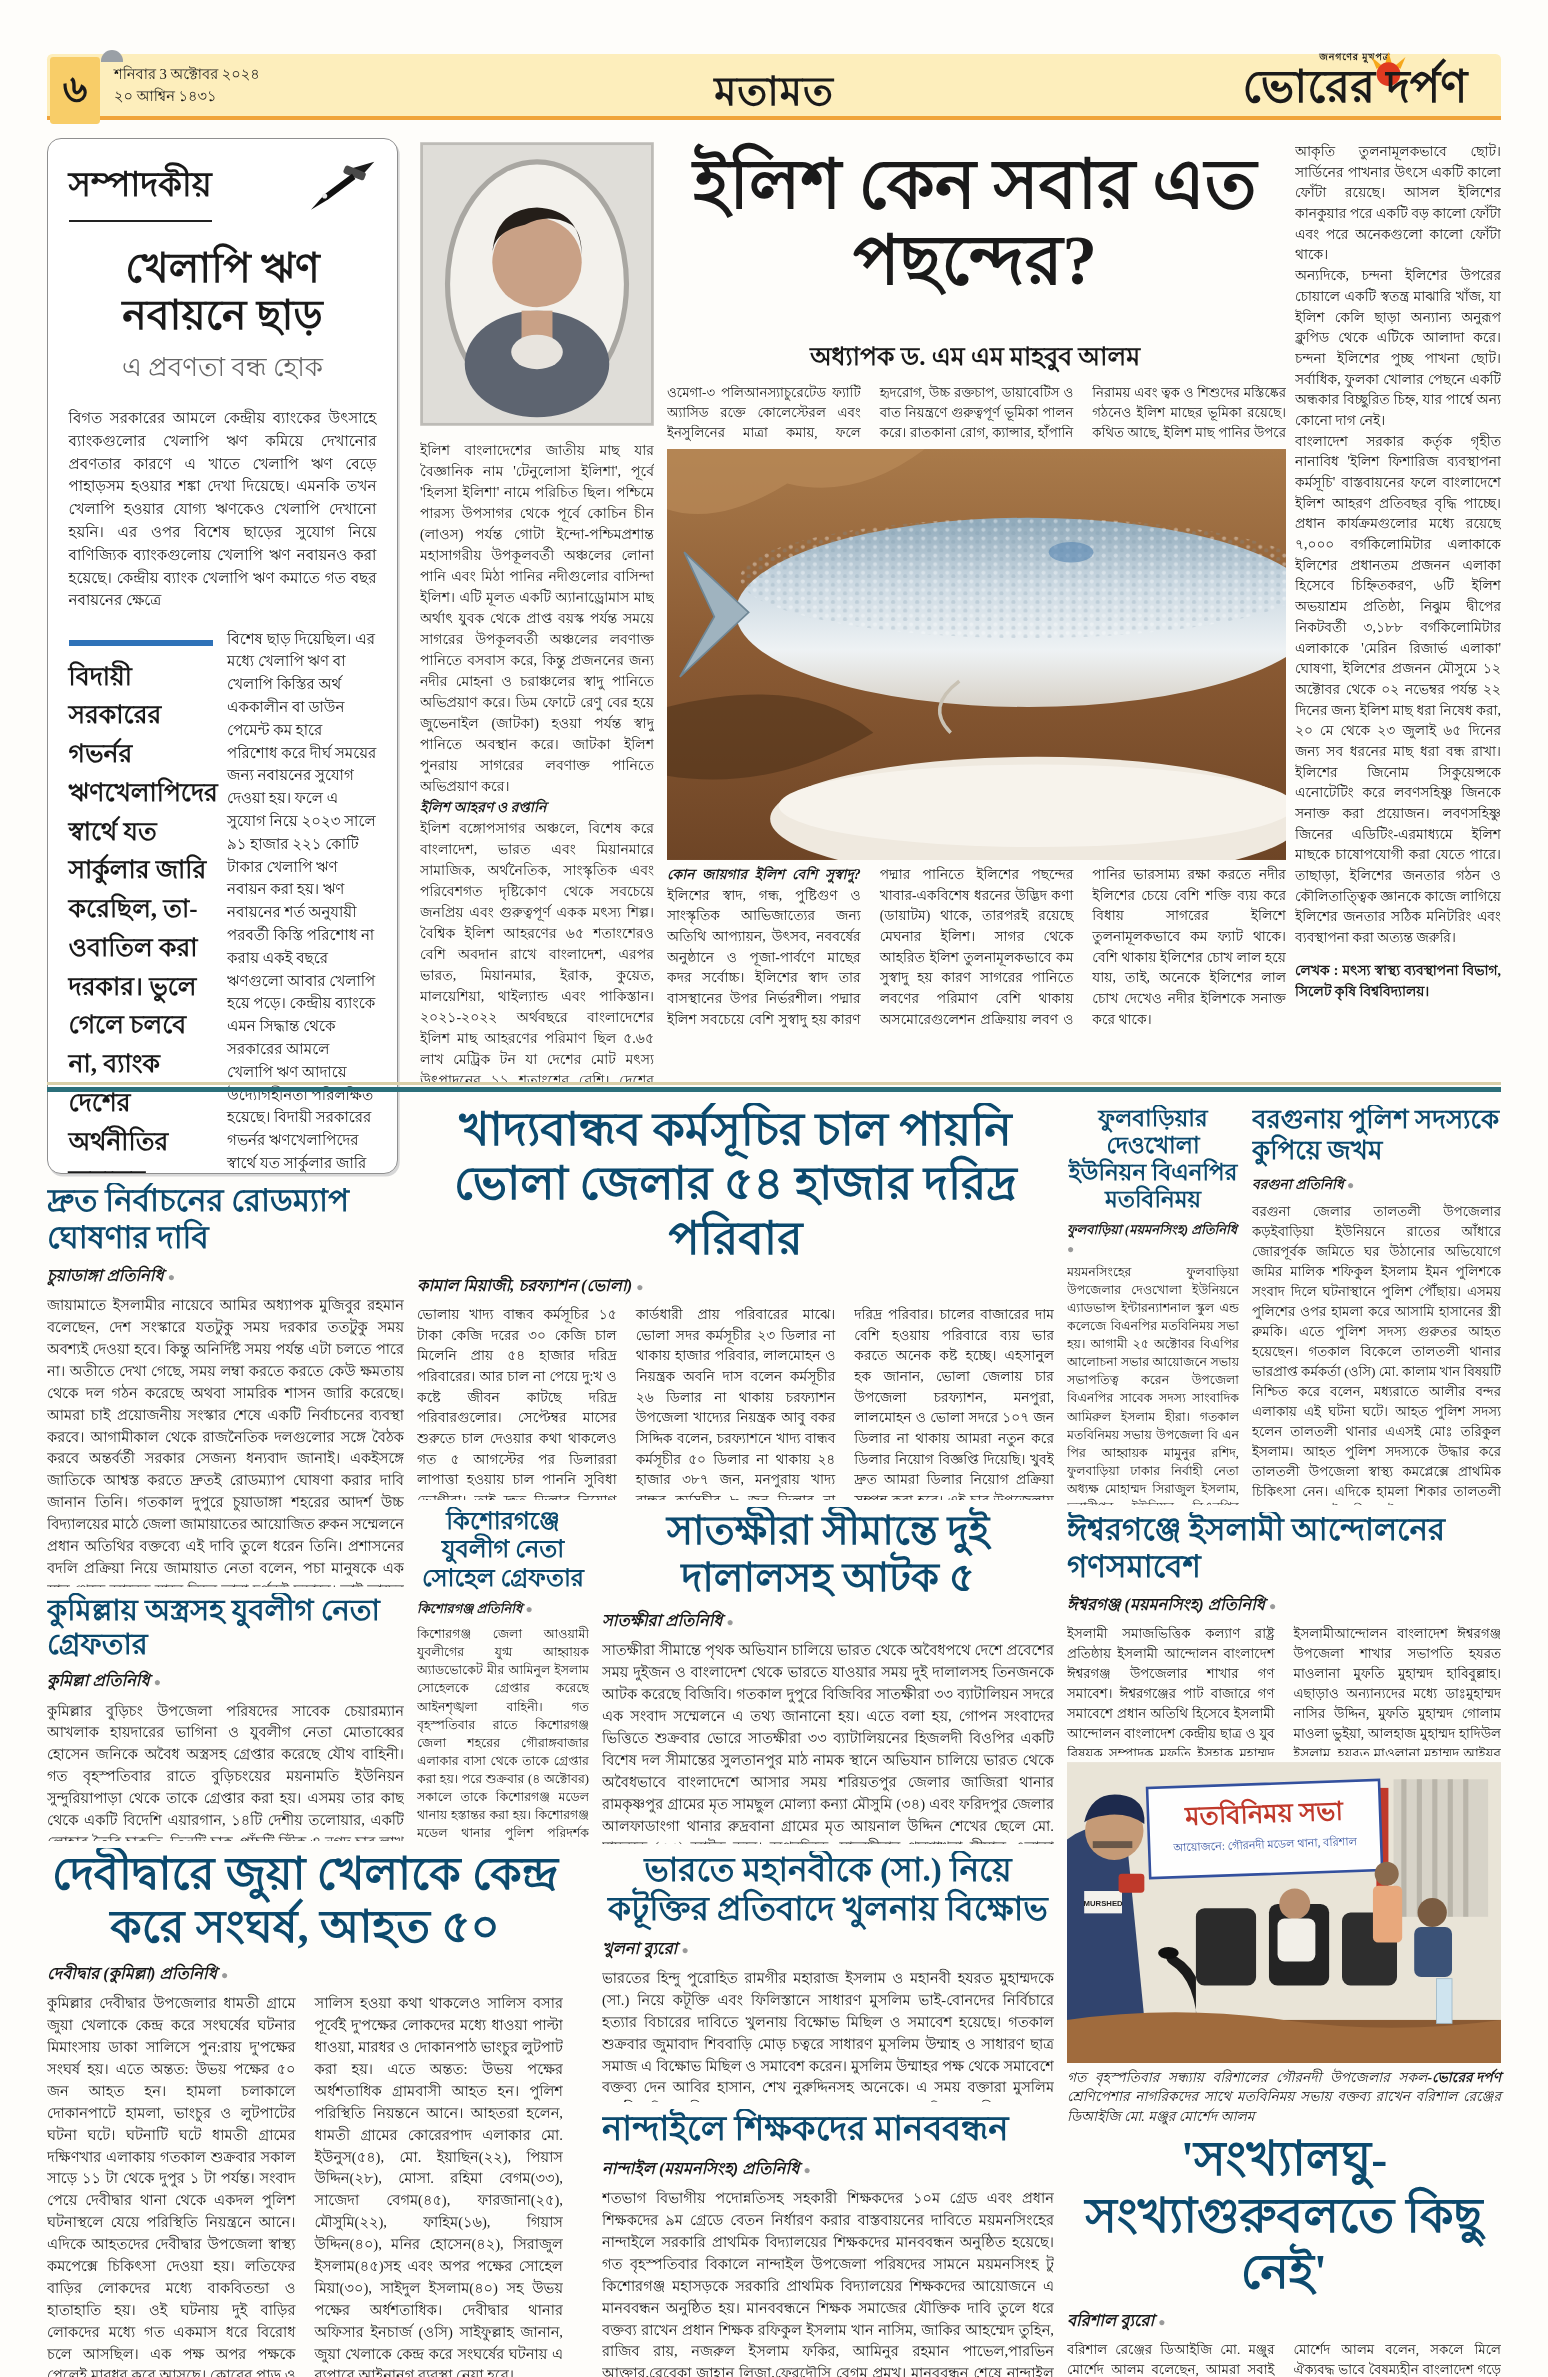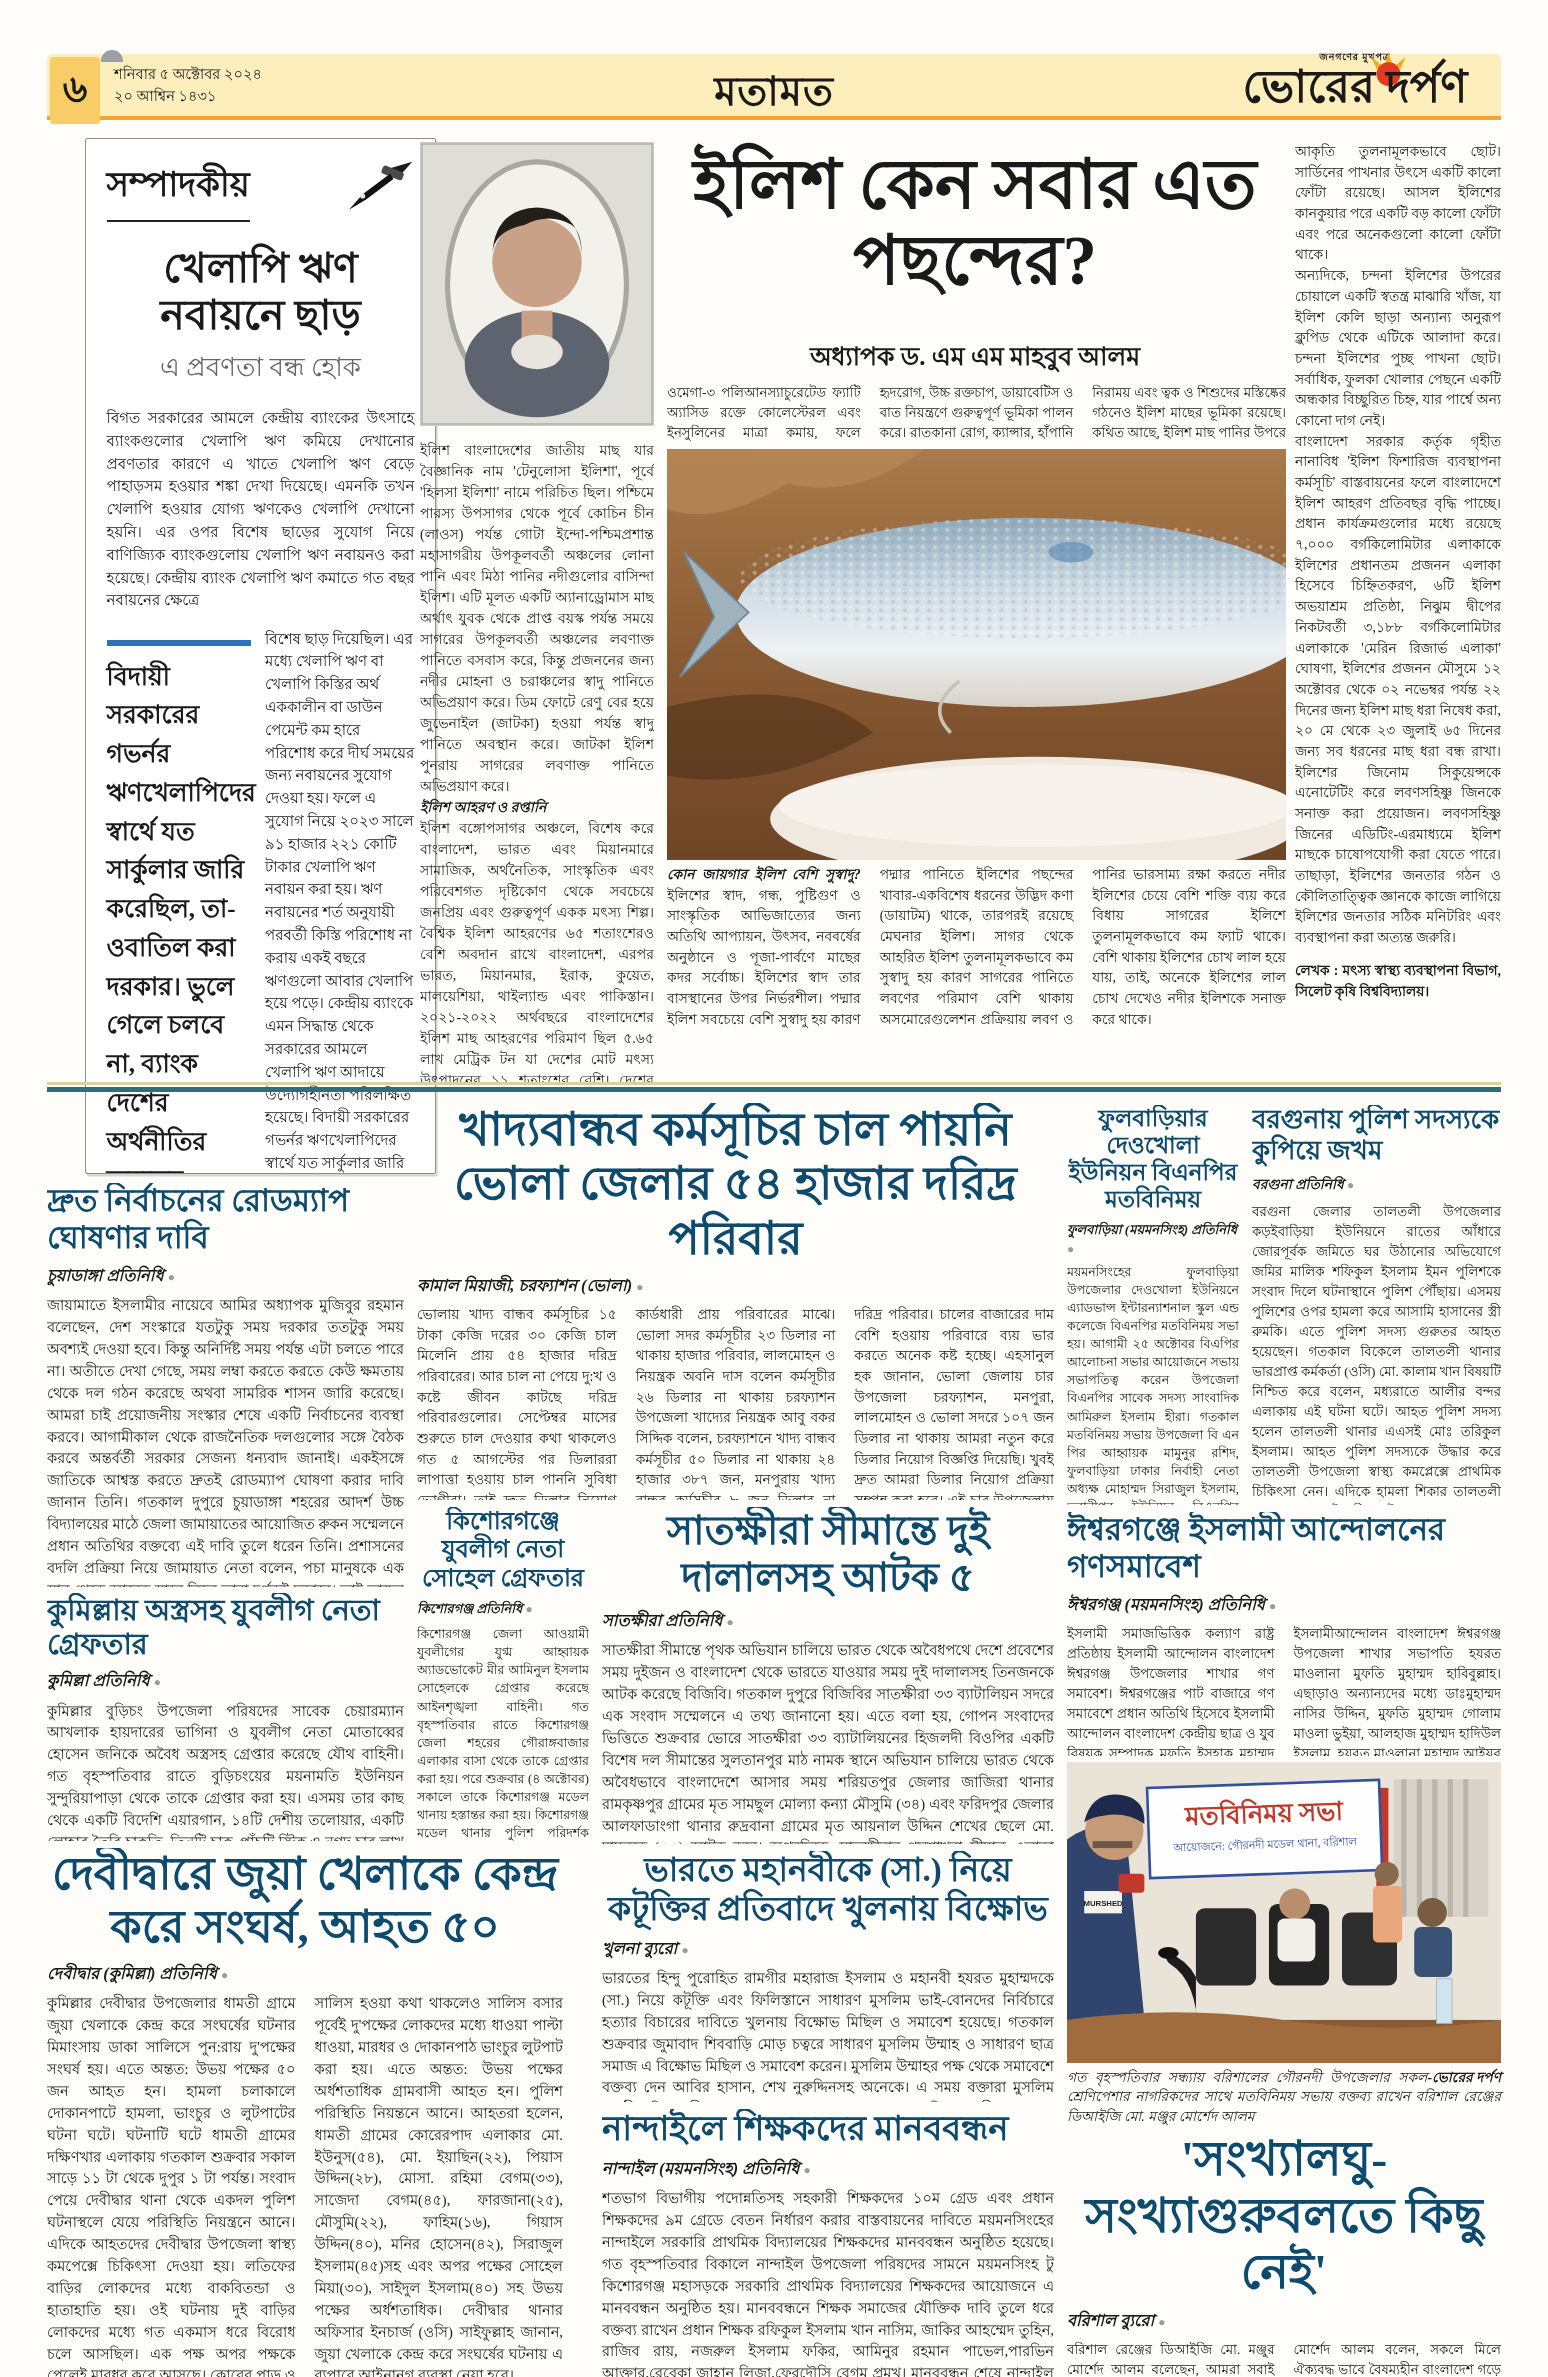--- a/index.html
+++ b/index.html
@@ -11,21 +11,21 @@
   .header-bar{left:47px;top:54px;width:1454px;height:62px;background:#fdeebc;border-bottom:4.3px solid #f0a43a;border-radius:5.2px 5.2px 0 0;}
   .page-num-box{left:50px;top:57px;width:50px;height:67px;background:#f8cd68;border-radius:3.4px;display:flex;align-items:center;justify-content:center;font-size:38px;font-weight:bold;}
   .header-tab{left:101px;top:50px;width:22.4px;height:12px;background:#9aa0a6;border-radius:11.2px 11.2px 0 0;}
   .date-block{left:114px;top:64px;width:224px;font-size:14.6px;line-height:1.5;}
   .section-title{left:602px;top:60px;width:344px;text-align:center;font-size:40px;font-weight:bold;letter-spacing:0.9px;}
   .masthead{left:1213px;top:50px;width:284px;text-align:center;}
   .masthead .tagline{font-size:9.5px;font-weight:bold;letter-spacing:0.9px;}
   .masthead .brand{font-size:45px;font-weight:bold;line-height:1.0;position:relative;z-index:2;}
   .sun{position:absolute;left:148px;top:1.7px;z-index:1;}
   
-  .editorial-box{left:47px;top:138px;width:351px;height:1036px;border:1.7px solid #8f8f8f;border-radius:2px;box-shadow:1.7px 2.6px 0 #d7d7d7;padding:19px 20.6px;box-sizing:border-box;background:#fff;margin-left:38px;}
+  .editorial-box{left:47px;top:138px;width:351px;height:1036px;border:1.7px solid #8f8f8f;border-radius:14px;box-shadow:1.7px 2.6px 0 #d7d7d7;padding:19px 20.6px;box-sizing:border-box;background:#fff;}
   .ed-kicker{font-size:34px;font-weight:bold;border-bottom:2.6px solid #222;display:inline-block;padding-bottom:5.2px;}
   .ed-head{font-size:41px;font-weight:bold;text-align:center;line-height:1.15;margin-top:22.4px;}
   .ed-sub{font-size:26px;color:#666;text-align:center;margin-top:8.6px;}
   .ed-body{font-size:15px;line-height:1.52;margin-top:15.5px;}
   .pullquote{float:left;width:47%;margin:12px 13.8px 5.2px 0;border-top:6px solid #2f72b8;padding-top:12px;font-size:25px;font-weight:bold;line-height:1.55;}
   
   .author-photo{left:420px;top:142px;width:234px;height:284px;}
   .lead-head{left:661px;top:148px;width:628px;text-align:center;font-size:69px;font-weight:bold;line-height:1.1;}
   .lead-byline{left:661px;top:337px;width:628px;text-align:center;font-size:25px;font-weight:bold;}
   .lead-col{font-size:14px;line-height:1.5;}
@@ -53,21 +53,21 @@
 <body>
 
 <div class="page">
 
   <div class="abs header-bar"></div>
   <div class="abs header-tab"></div>
   <div class="abs page-num-box">
       <span>৬</span>
     </div>
   <div class="abs date-block">
-    <div>শনিবার ৫ অক্টোবর ২০২৪</div>
+    <div>শনিবার 3 অক্টোবর ২০২৪</div>
     <div>২০ আশ্বিন ১৪৩১</div>
   </div>
   <div class="abs section-title">মতামত</div>
   <div class="abs masthead">
     <svg class="sun" width="55" height="34" viewBox="0 0 64 40">
       <g>
         <polygon points="32,0 36,14 28,14" fill="#f6a81c"></polygon>
         <polygon points="12,6 24,16 18,20" fill="#f6a81c"></polygon>
         <polygon points="52,6 46,20 40,16" fill="#f6a81c"></polygon>
         <circle cx="32" cy="26" r="14" fill="#e03a20"></circle>

